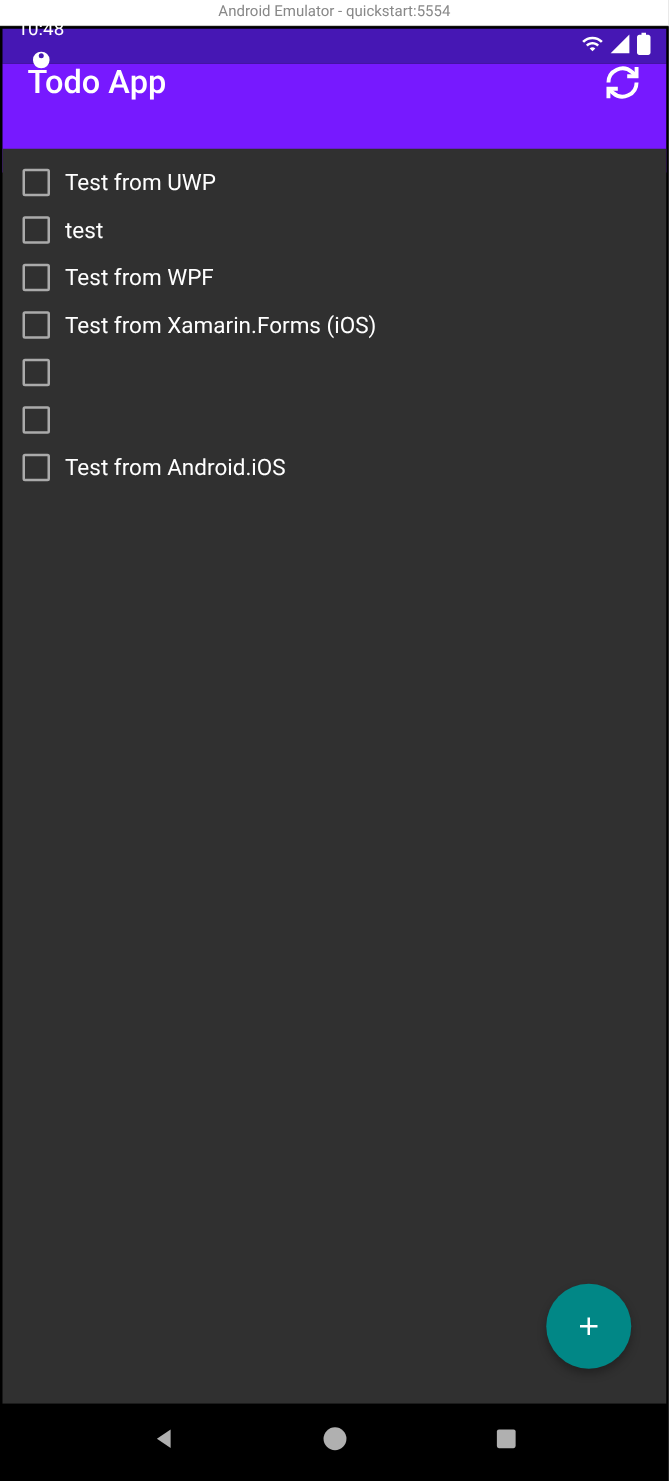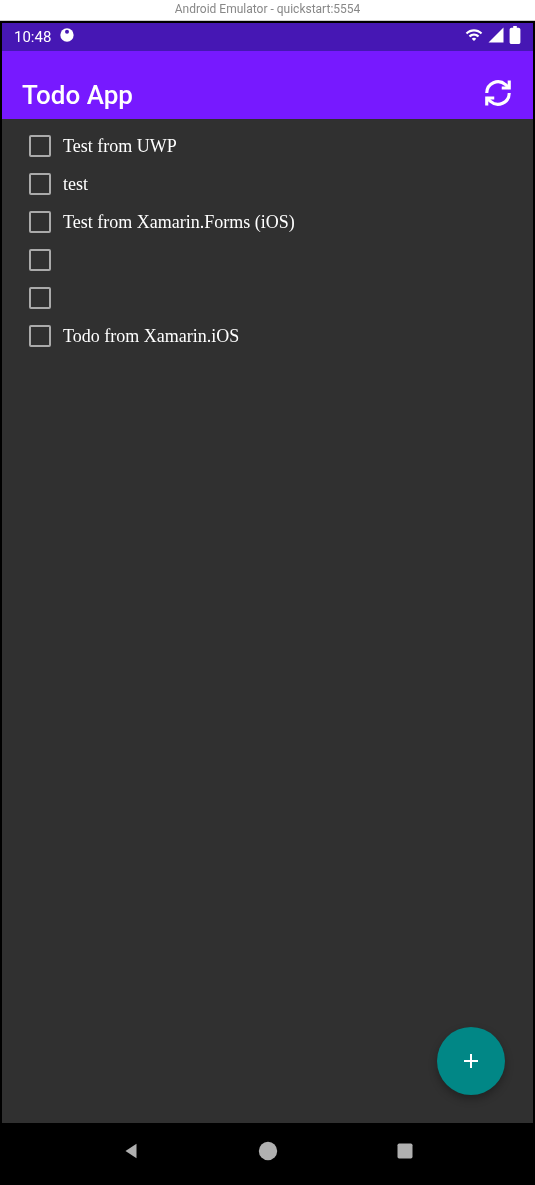--- a/index.html
+++ b/index.html
@@ -39,34 +39,34 @@
       display: flex;
       align-items: center;
       justify-content: space-between;
       padding: 0 12px;
       color: #fff;
     }
     .status-left {
       display: flex;
       align-items: center;
       gap: 8px;
+      flex-direction: column;
     }
     .status-time {
       font-size: 15px;
     }
     .status-right {
       display: flex;
       align-items: center;
       gap: 4px;
     }
     .app-bar {
       height: 87px;
       background: #7719ff;
       display: flex;
-      align-items: center;
       justify-content: space-between;
       padding: 0 20px;
       color: #fff;
     }
     .app-title {
       font-size: 26px;
       font-weight: 500;
     }
     .refresh-btn {
       color: #fff;
@@ -74,22 +74,21 @@
     }
     .content-area {
       background: #303030;
       position: absolute;
       top: 96px;
       left: 0;
       right: 0;
       bottom: 60px;
     }
     .todo-list {
-      padding: 8px 11px;
-      font-family: Liberation Serif, serif;
+      padding: 8px 0;
     }
     .todo-item {
       display: flex;
       align-items: center;
       padding: 8px 16px;
       gap: 12px;
       cursor: pointer;
     }
     .checkbox {
       width: 22px;
@@ -190,31 +189,35 @@
     <div class="todo-item">
           <div class="checkbox"></div>
           <span class="todo-label">Test from UWP</span>
         </div>
         <div class="todo-item">
           <div class="checkbox"></div>
           <span class="todo-label">test</span>
         </div>
         <div class="todo-item">
           <div class="checkbox"></div>
+          <span class="todo-label">Test from WPF</span>
+        </div>
+        <div class="todo-item">
+          <div class="checkbox"></div>
           <span class="todo-label">Test from Xamarin.Forms (iOS)</span>
         </div>
         <div class="todo-item">
           <div class="checkbox"></div>
         </div>
         <div class="todo-item">
           <div class="checkbox"></div>
         </div>
         <div class="todo-item">
           <div class="checkbox"></div>
-          <span class="todo-label">Todo from Xamarin.iOS</span>
+          <span class="todo-label">Test from Android.iOS</span>
         </div>
       </div>
 
     <div class="fab">
       <svg width="24" height="24" viewBox="0 0 24 24" fill="#fff">
         <path d="M19 13h-6v6h-2v-6H5v-2h6V5h2v6h6v2z"></path>
       </svg>
     </div>
   </div>
 

